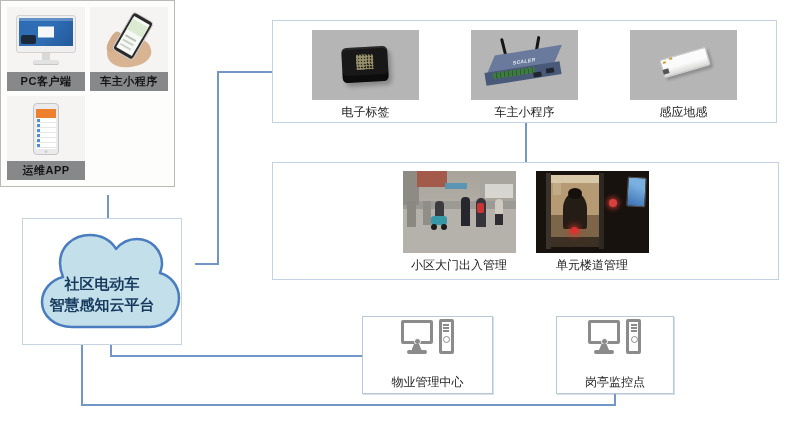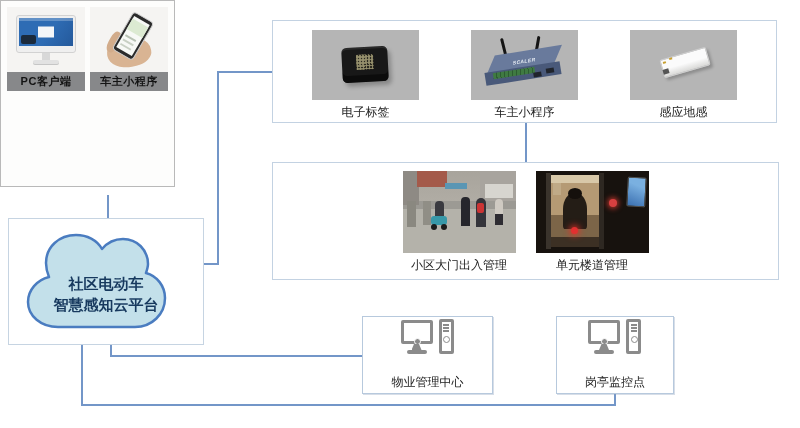--- a/index.html
+++ b/index.html
@@ -55,21 +55,21 @@
            padding:6px 3px;box-sizing:border-box;box-shadow:inset 0 0 0 1px #333;}
   .rug-screen{width:100%;height:100%;background:linear-gradient(180deg,#3f8ede,#2d6fc2);position:relative;}
   .rug-screen::before{content:'';position:absolute;top:5px;left:50%;transform:translateX(-50%);
                       width:9px;height:9px;border:1.5px solid #fff;border-radius:50%;box-sizing:border-box;}
   .rug-screen::after{content:'';position:absolute;top:22px;left:20%;width:60%;height:1.5px;background:#eaf2fb;
                      box-shadow:0 5px 0 #eaf2fb;}
   .rug-chip{position:absolute;width:4px;height:9px;background:#e2a31c;border-radius:2px;}
   .chip-tl{left:-1px;top:4px;} .chip-tr{right:-1px;top:4px;}
   .chip-bl{left:-1px;bottom:4px;} .chip-br{right:-1px;bottom:4px;}
   
-  .cloud-box{left:8px;top:218px;width:196px;height:127px;border:1px solid #c6d4e2;text-decoration:underline;}
+  .cloud-box{left:22px;top:218px;width:160px;height:127px;border:1px solid #c6d4e2;text-decoration:underline;}
   .cloud-svg{position:absolute;left:11px;top:9px;}
   .cloud-text{position:absolute;left:0;top:0;width:100%;height:100%;display:flex;flex-direction:column;
               align-items:center;justify-content:center;padding-top:24px;box-sizing:border-box;
               font-weight:bold;font-size:15px;color:#17395e;line-height:1.4;}
   
   .devices{left:272px;top:20px;width:505px;height:103px;display:flex;justify-content:center;gap:52px;padding-top:9px;}
   .device{width:107px;display:flex;flex-direction:column;align-items:center;}
   .dtile{width:107px;height:70px;background:#b5b5b5;position:relative;overflow:hidden;}
   .dlabel,.slabel,.clabel{margin-top:4px;font-size:12px;color:#222;font-family:"Liberation Serif",serif;}
   
@@ -223,20 +223,31 @@
         <div class="art-hand">
           <div class="hand-palm"></div>
             <div class="hand-thumb"></div>
           <div class="hp-phone">
               <div class="hp-screen"></div>
             </div>
         </div>
       </div>
       <div class="cbar">车主小程序</div>
     </div>
+    <div class="ccell">
+      <div class="cimg">
+        <div class="art-ops">
+          <div class="ops-screen">
+              <div class="ops-header"></div>
+              <div class="ops-rows"></div>
+            </div>
+        </div>
+      </div>
+      <div class="cbar">运维APP</div>
+    </div>
   </div>
 
   <div class="panel cloud-box">
     <svg class="cloud-svg" width="152" height="108" viewBox="0 0 152 108">
       <path d="M 38 99 C 21 99 8 88 8 74 C 8 62 17 52 29 49 C 27 44 26 40 26 35
                C 26 19 39 7 56 7 C 67 7 77 12 82 21 C 87 15 94 11 103 11
                C 117 11 128 22 128 36 C 128 39 127 42 126 45 C 137 48 145 58 145 70
                C 145 86 132 99 115 99 Z" fill="#c3e0ea" stroke="#4a7cc0" stroke-width="2.5" stroke-linejoin="round"></path>
     </svg>
     <div class="cloud-text">

